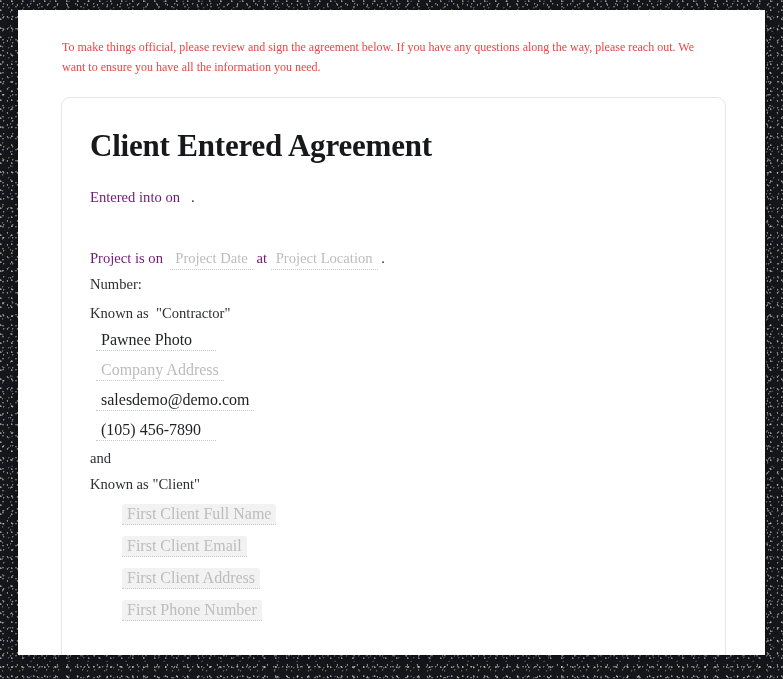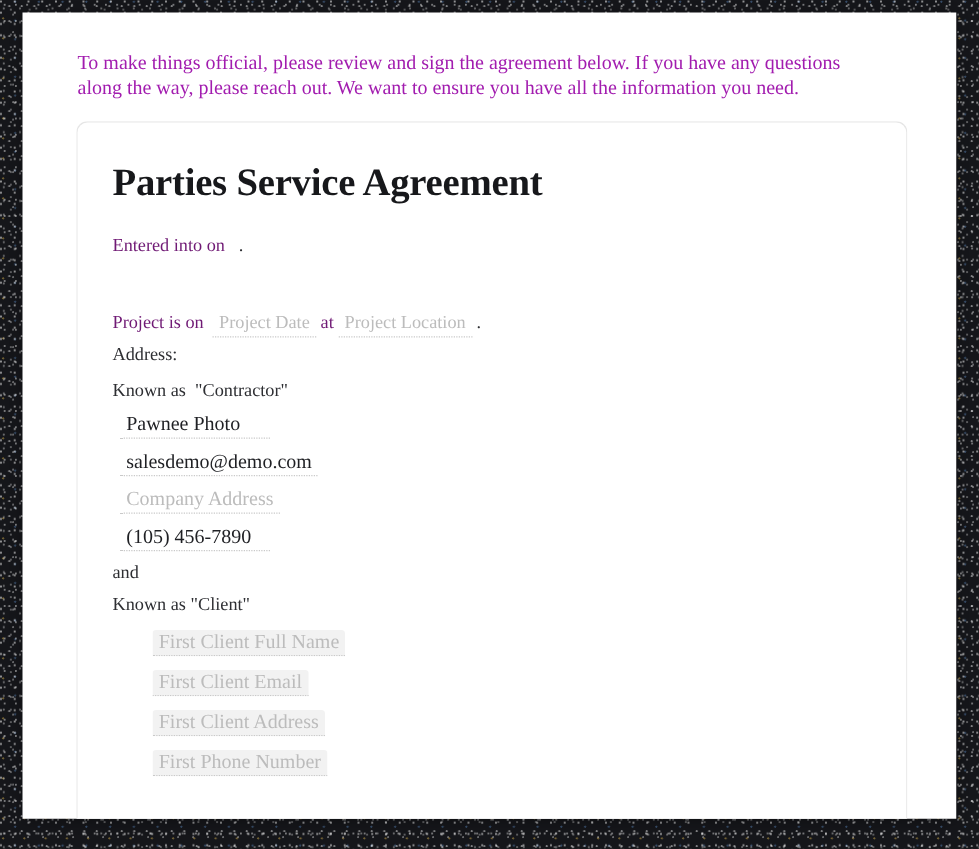--- a/index.html
+++ b/index.html
@@ -41,23 +41,23 @@
     overflow: hidden;
     box-shadow: 0 2px 10px rgba(0,0,0,.30);
   }
 
   .intro {
     position: absolute;
     left: 44px;
     top: 15px;
     width: 634px;
     font-family: "Liberation Serif", "DejaVu Serif", serif;
-    font-size: 16px;
+    font-size: 12px;
     line-height: 20px;
-    color: #a21caf;
+    color: #ef4444;
   }
 
   
   #card {
     position: absolute;
     left: 43px;
     top: 87px;
     width: 665px;
     height: 560px;
     background: #ffffff;
@@ -139,21 +139,21 @@
 
 <div id="frame">
 
   <div id="page">
 
     <p class="intro">To make things official, please review and sign the agreement below. If you have any questions along the way, please reach out. We want to ensure you have all the information you need.</p>
 
     <div id="card">
       <div class="card-inner">
 
-        <h1 class="doc-title">Parties Service Agreement</h1>
+        <h1 class="doc-title">Client Entered Agreement</h1>
 
         <div class="line row-entered">
           <span class="label">Entered into on</span>
           <span>&nbsp;&nbsp;</span>
           <span>&nbsp;</span>
           <span class="dot">.</span>
         </div>
 
         <div class="line row-project">
           <span class="label">Project is on</span>
@@ -162,28 +162,28 @@
           <span>&nbsp;</span>
           <span class="label">at</span>
           <span>&nbsp;</span>
           <span class="field placeholder">Project Location</span>
           <span>&nbsp;</span>
           <span class="dot">.</span>
         </div>
 
         <div class="parties">
 
-          <div class="line heading">Address:</div>
+          <div class="line heading">Number:</div>
 
           <div class="line known">Known as  "Contractor"</div>
 
           <div class="stack contractor">
             <span class="field filled">Pawnee Photo</span>
+            <span class="field placeholder">Company Address</span>
             <span class="field filled">salesdemo@demo.com</span>
-            <span class="field placeholder">Company Address</span>
             <span class="field filled">(105) 456-7890</span>
           </div>
 
           <div class="line and-line">and</div>
 
           <div class="line known2">Known as "Client"</div>
 
           <div class="stack client">
             <span class="field placeholder hl">First Client Full Name</span>
             <span class="field placeholder hl">First Client Email</span>

